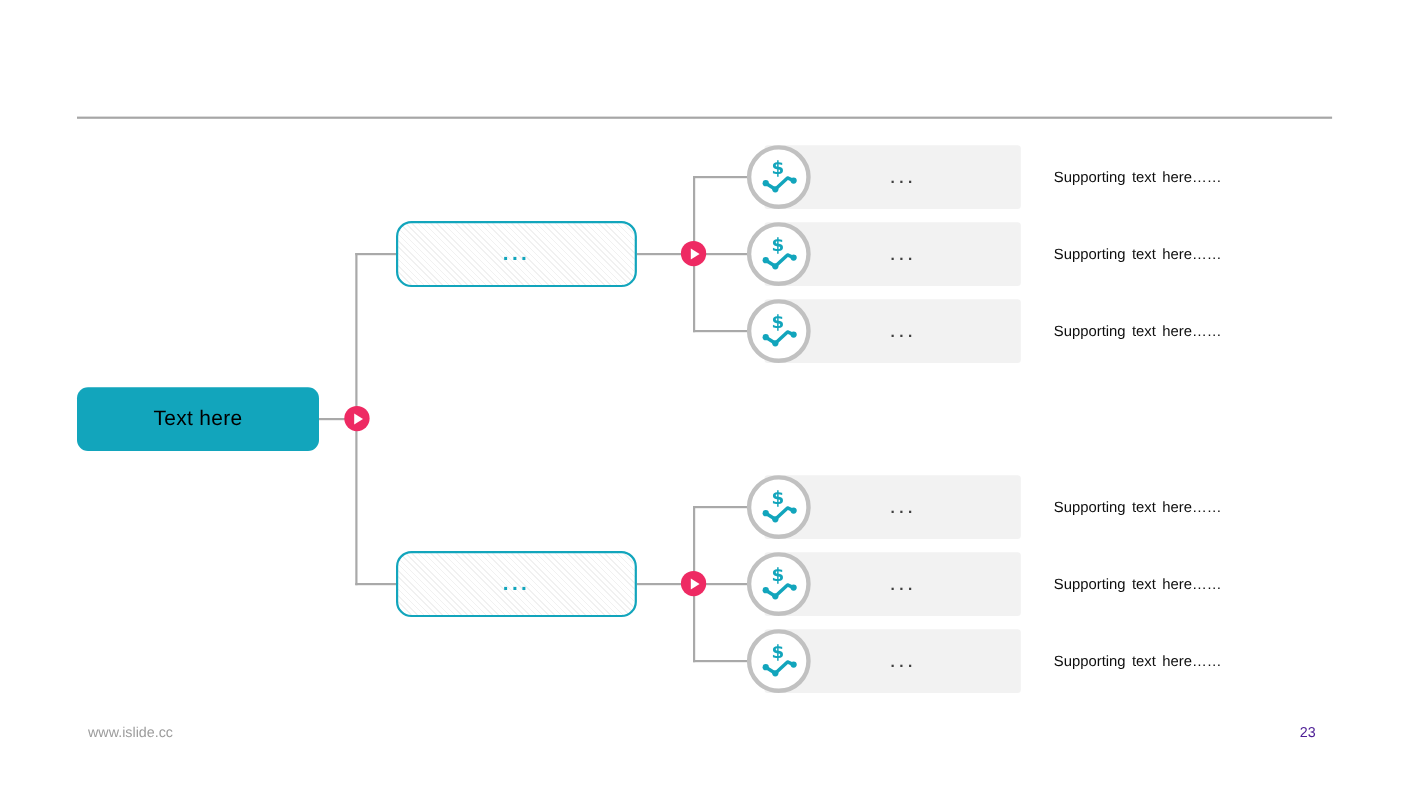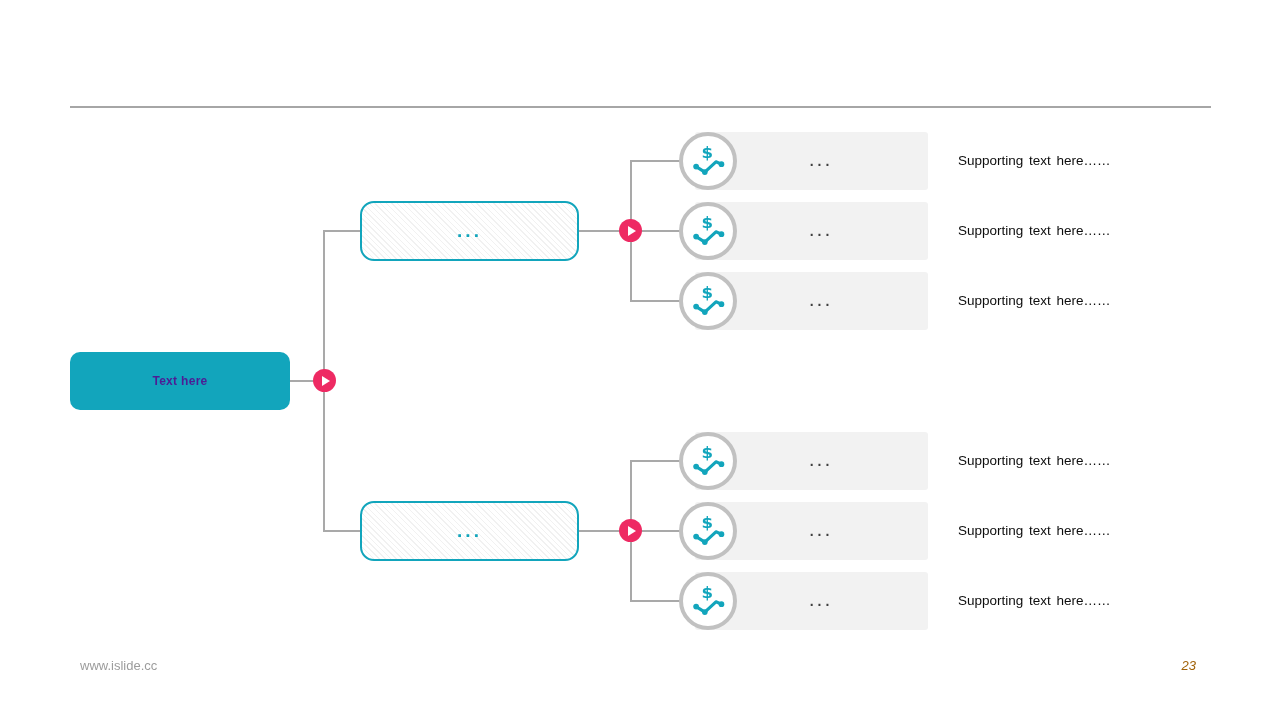--- a/index.html
+++ b/index.html
@@ -12,21 +12,21 @@
   
   .hline,.vline{position:absolute;background:#a9a9a9;}
   .hline{height:2px;}
   .vline{width:2px;}
 
   
   .root-box{
     position:absolute;left:70px;top:352px;width:220px;height:58px;
     background:#12a5bc;border-radius:10px;display:flex;align-items:center;justify-content:center;
   }
-  .root-box span{color:#4c1d95;font-weight:bold;font-size:12px;letter-spacing:.3px;}
+  .root-box span{color:#000000;font-weight:normal;font-size:19px;letter-spacing:.3px;}
 
   
   .branch-box{
     position:absolute;left:360px;width:219px;height:60px;box-sizing:border-box;
     border:2px solid #12a5bc;border-radius:14px;
     background:
       repeating-linear-gradient(45deg, rgba(0,0,0,0.055) 0 1px, transparent 1px 4px),
       #ffffff;
     display:flex;align-items:center;justify-content:center;
   }
@@ -51,21 +51,21 @@
   .leaf-circle{
     position:absolute;left:679px;width:58px;height:58px;box-sizing:border-box;border-radius:50%;
     background:#ffffff;border:4.5px solid #c1c1c1;display:flex;align-items:center;justify-content:center;z-index:2;
   }
   .support{
     position:absolute;left:958px;width:230px;height:20px;line-height:20px;
     color:#0d0d0d;font-size:13.5px;word-spacing:2px;z-index:1;
   }
 
   .footer-site{position:absolute;left:80px;top:658px;font-size:13px;color:#9c9c9c;}
-  .footer-page{position:absolute;right:84px;top:658px;font-size:13px;color:#a16207;font-style:italic;}
+  .footer-page{position:absolute;right:84px;top:658px;font-size:13px;color:#4c1d95;}
 </style>
 </head>
 <body>
 
 <div class="slide">
 
   <div class="divider"></div>
 
   <div class="hline" style="left:290px;top:380px;width:34px;"></div>
   <div class="vline" style="left:323px;top:230px;height:302px;"></div>

